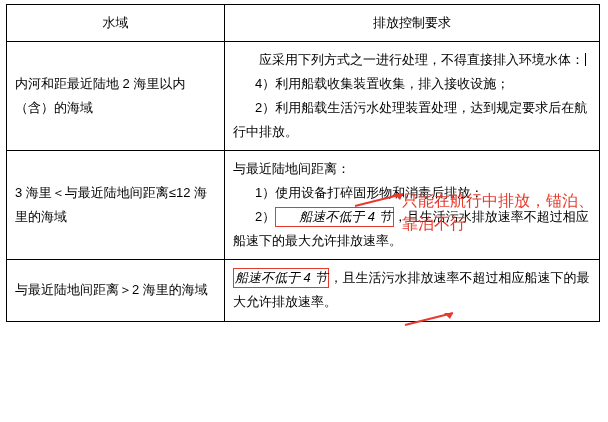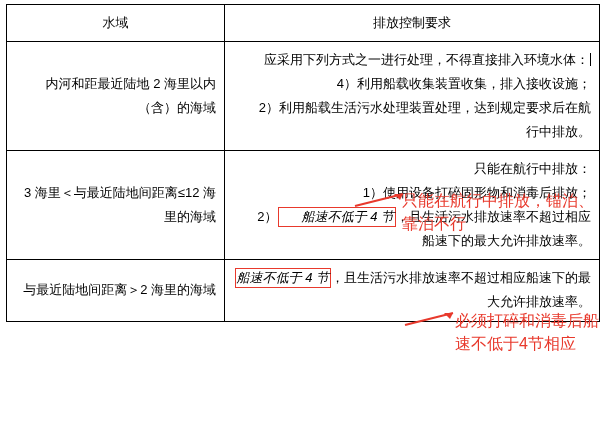--- a/index.html
+++ b/index.html
@@ -35,21 +35,21 @@
   }
   .col-a { width: 218px; }
   .col-b { width: 375px; }
 
   .hdr td {
     text-align: center;
     font-size: 13.5px;
     padding: 7px 6px;
   }
   .cell-left {
-    text-align: right;
+    text-align: left;
   }
   .para {
     margin: 0;
     text-indent: 0;
   }
   .indent1 { text-indent: 22px; }
   .indent2 { text-indent: 22px; }
   .first-line { text-indent: 26px; }
 
   
@@ -107,21 +107,21 @@
         <td class="cell-left">
           <p class="para first-line"><span>应采用下列方式之一进行处理，不得直接排入环境水体：</span><span class="caret"></span></p>
           <p class="para indent1">4）利用船载收集装置收集，排入接收设施；</p>
           <p class="para indent2">2）利用船载生活污水处理装置处理，达到规定要求后在航行中排放。</p>
         </td>
       </tr>
 
       <tr>
         <td class="cell-left">3 海里＜与最近陆地间距离≤12 海里的海域</td>
         <td class="cell-left">
-          <p class="para">只能在航行中排放：</p>
+          <p class="para">与最近陆地间距离：</p>
           <p class="para indent1">1）使用设备打碎固形物和消毒后排放；</p>
           <p class="para indent2">2）<span class="boxed">船速不低于 4 节</span>，且生活污水排放速率不超过相应船速下的最大允许排放速率。</p>
         </td>
       </tr>
 
       <tr>
         <td class="cell-left">与最近陆地间距离＞2 海里的海域</td>
         <td class="cell-left">
           <p class="para"><span class="boxed">船速不低于 4 节</span>，且生活污水排放速率不超过相应船速下的最大允许排放速率。</p>
         </td>
@@ -134,15 +134,14 @@
     <polygon points="48,2 39,2 45,8" fill="#e8392c"></polygon>
   </svg>
 
   <div class="note note-1">只能在航行中排放，锚泊、靠泊不行</div>
 
   <svg class="arrow arrow-2" width="56" height="20" viewBox="0 0 56 20">
     <line x1="0" y1="14" x2="48" y2="2" stroke="#e8392c" stroke-width="2"></line>
     <polygon points="48,2 39,2 45,8" fill="#e8392c"></polygon>
   </svg>
 
-  <div class="note note-2">必须打碎和消毒后船速不低于4节相应</div>
 
 </div>
 
 </body></html>

